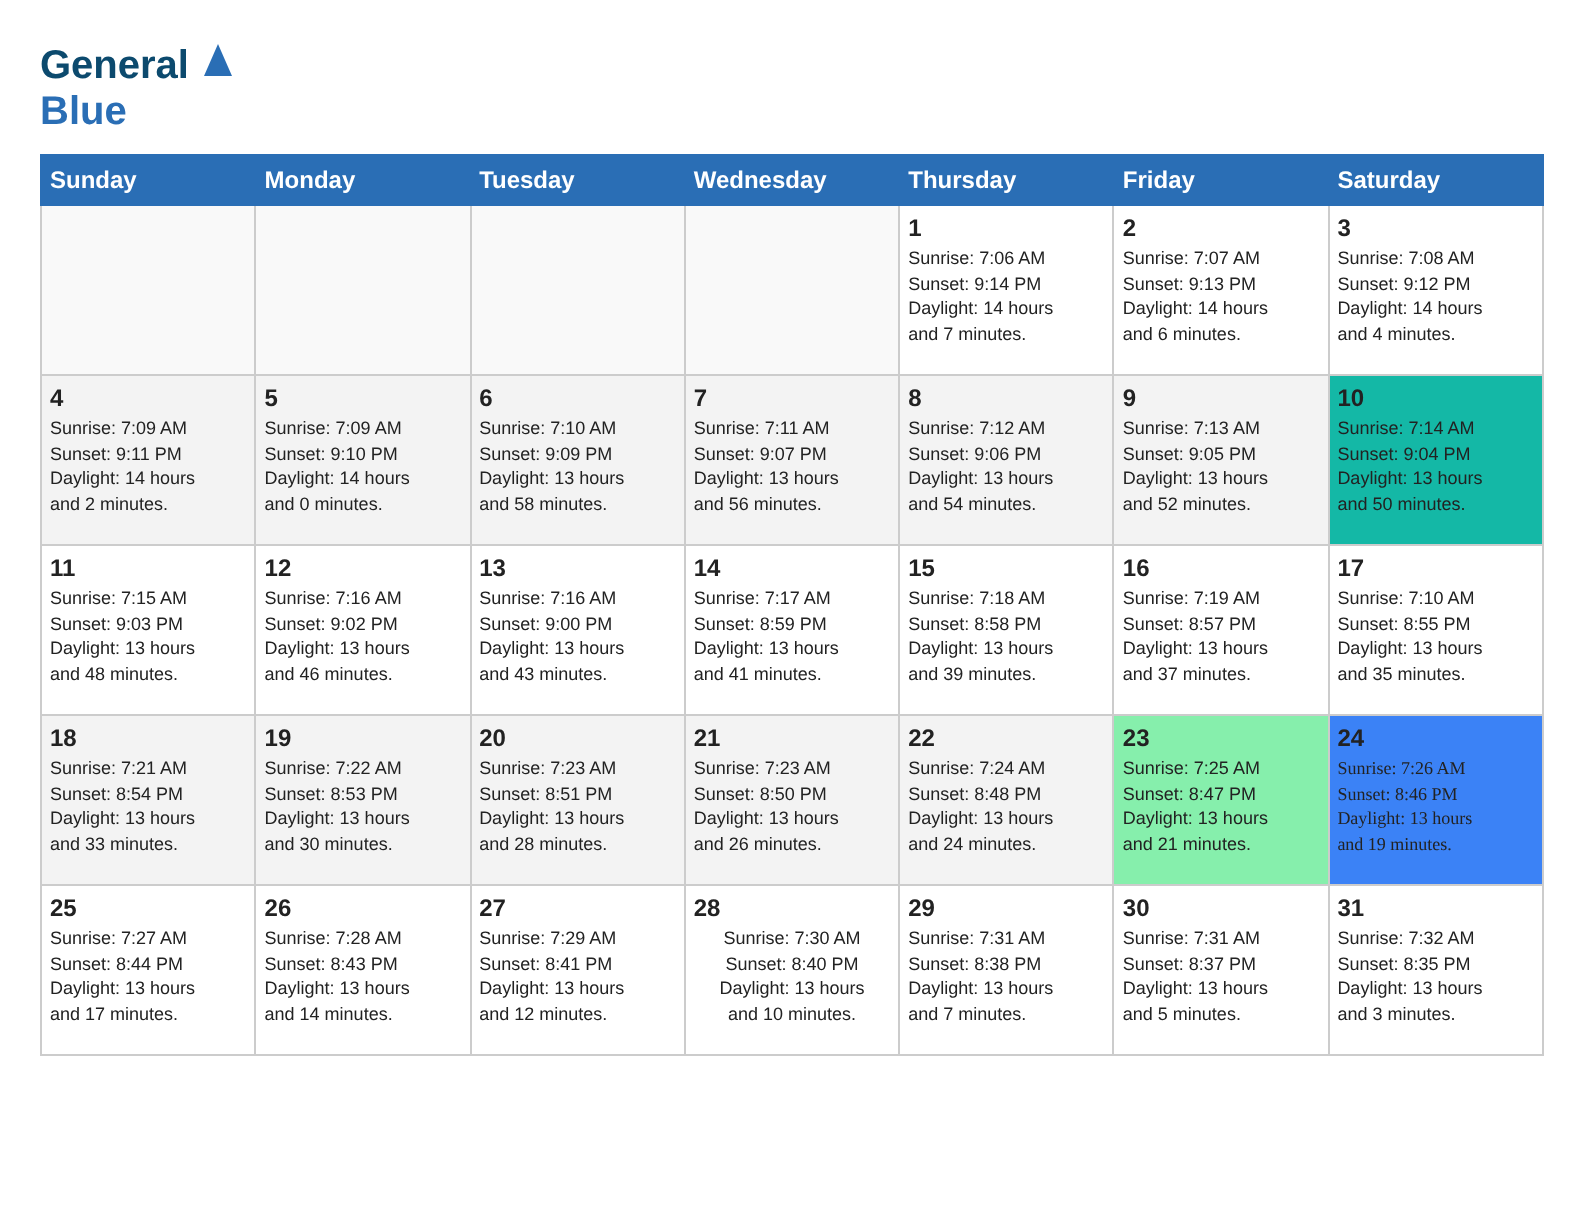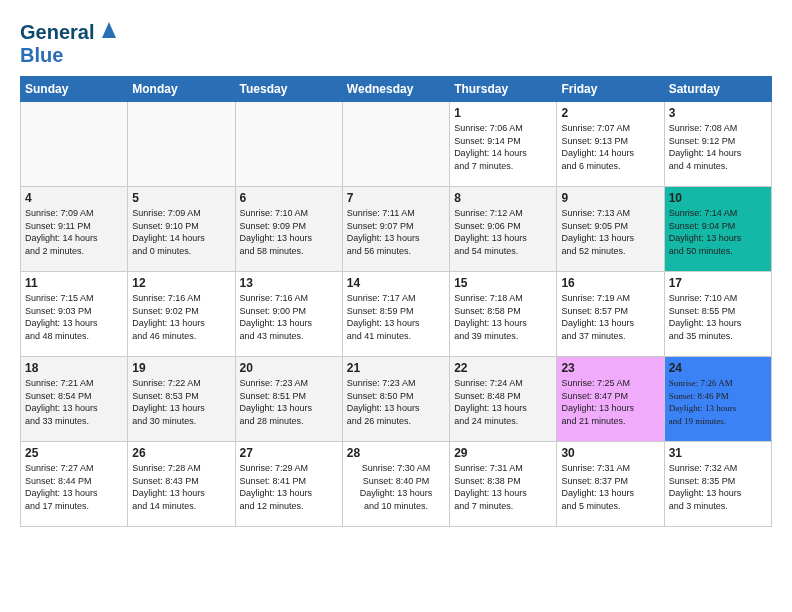--- a/index.html
+++ b/index.html
@@ -265,21 +265,21 @@
 Daylight: 13 hours
 and 26 minutes.</div>
         </td>
         <td style="background: rgb(243, 243, 243);">
           <div class="day-number">22</div>
           <div class="day-info" style="white-space: pre-line;">Sunrise: 7:24 AM
 Sunset: 8:48 PM
 Daylight: 13 hours
 and 24 minutes.</div>
         </td>
-        <td style="background: #f0abfc;">
+        <td style="background: #86efac;">
           <div class="day-number">23</div>
           <div class="day-info" style="white-space: pre-line;">Sunrise: 7:25 AM
 Sunset: 8:47 PM
 Daylight: 13 hours
 and 21 minutes.</div>
         </td>
         <td style="background: #3b82f6;">
           <div class="day-number">24</div>
           <div class="day-info" style="white-space: pre-line; font-family: Liberation Serif, serif;">Sunrise: 7:26 AM
 Sunset: 8:46 PM

